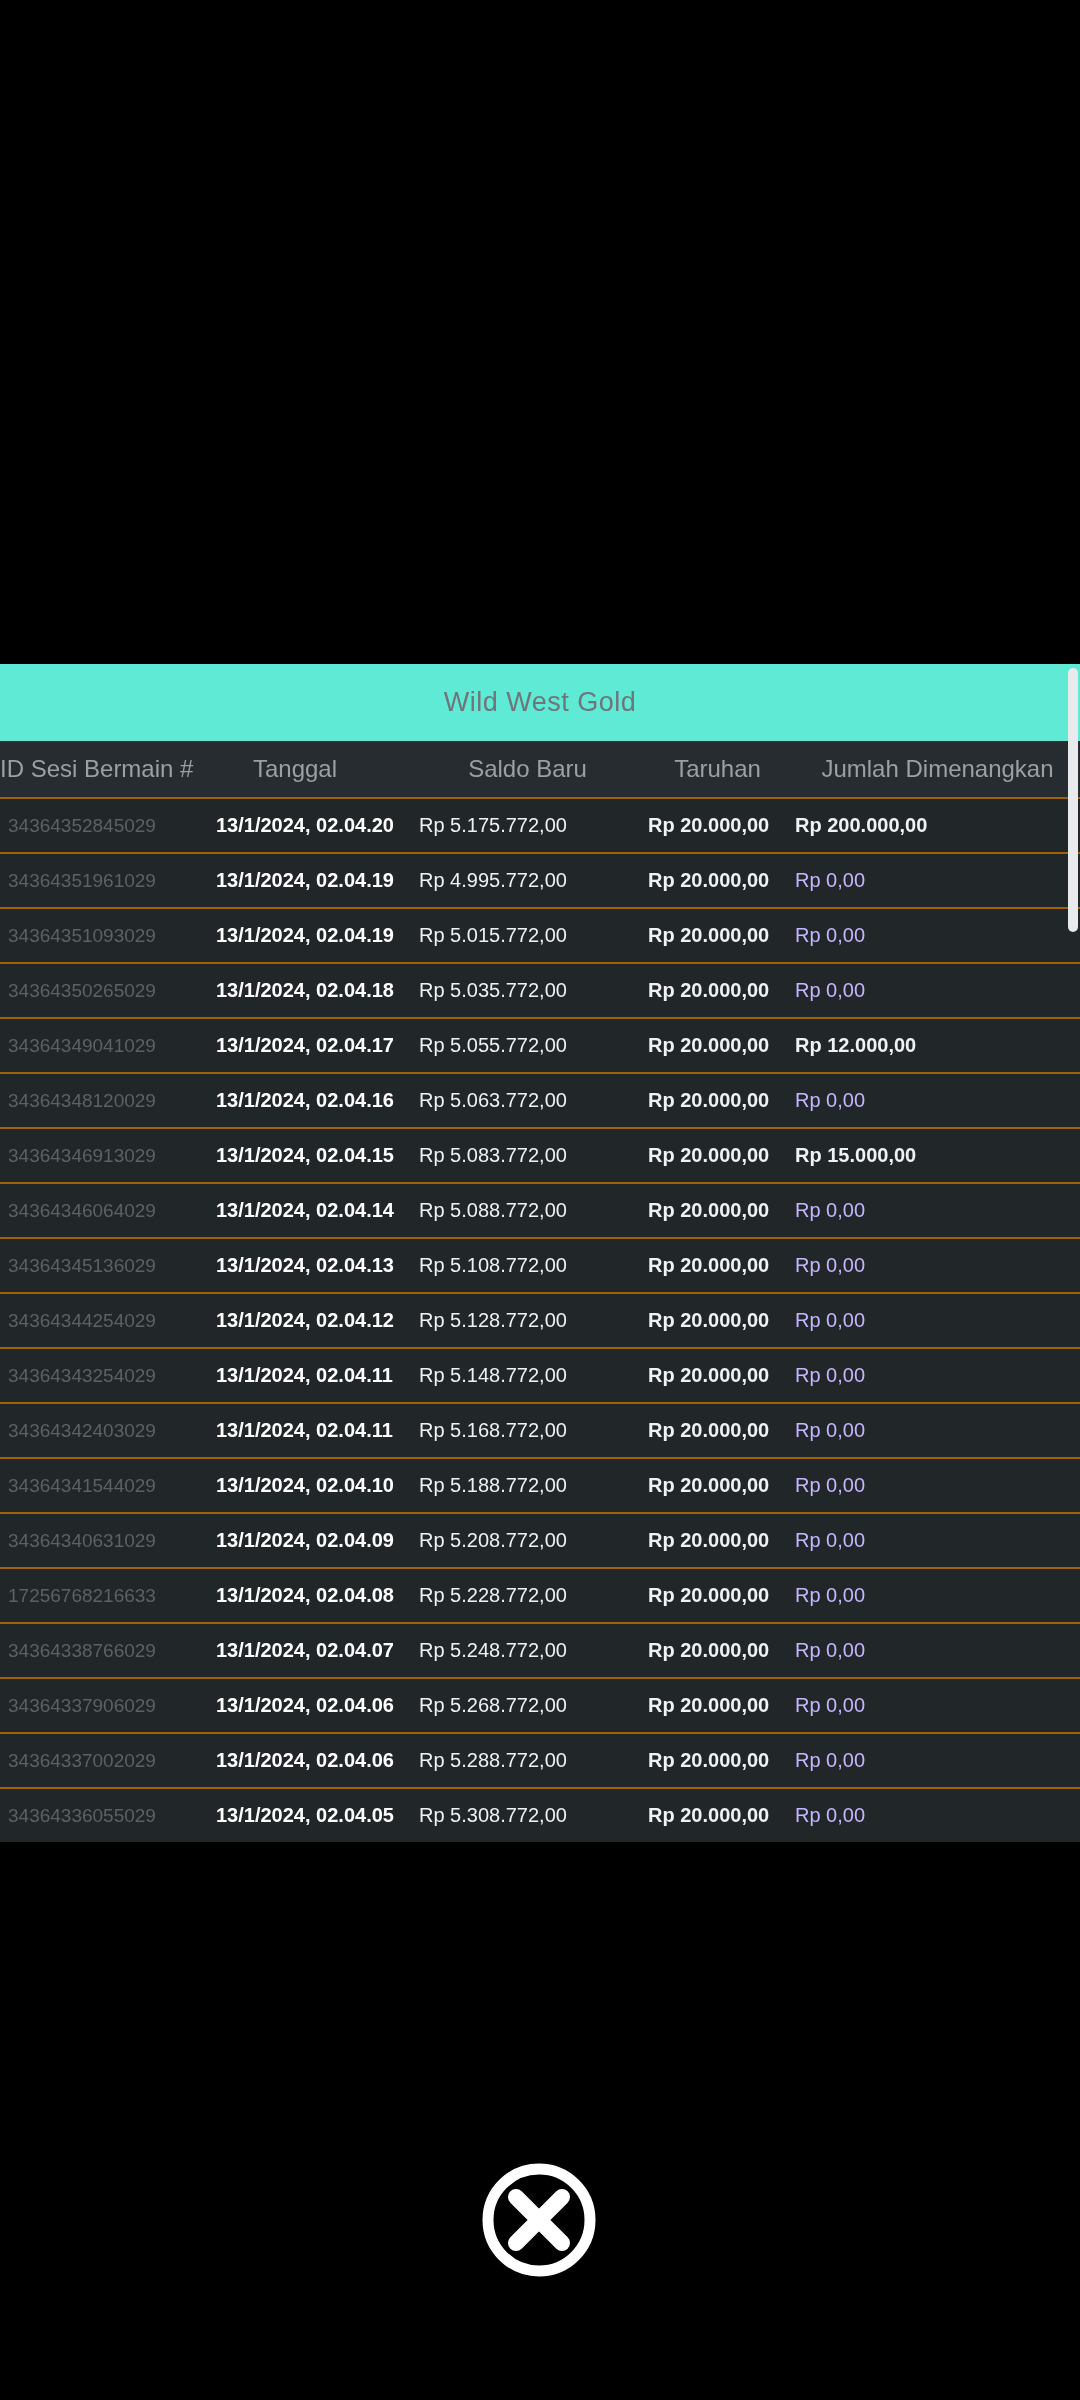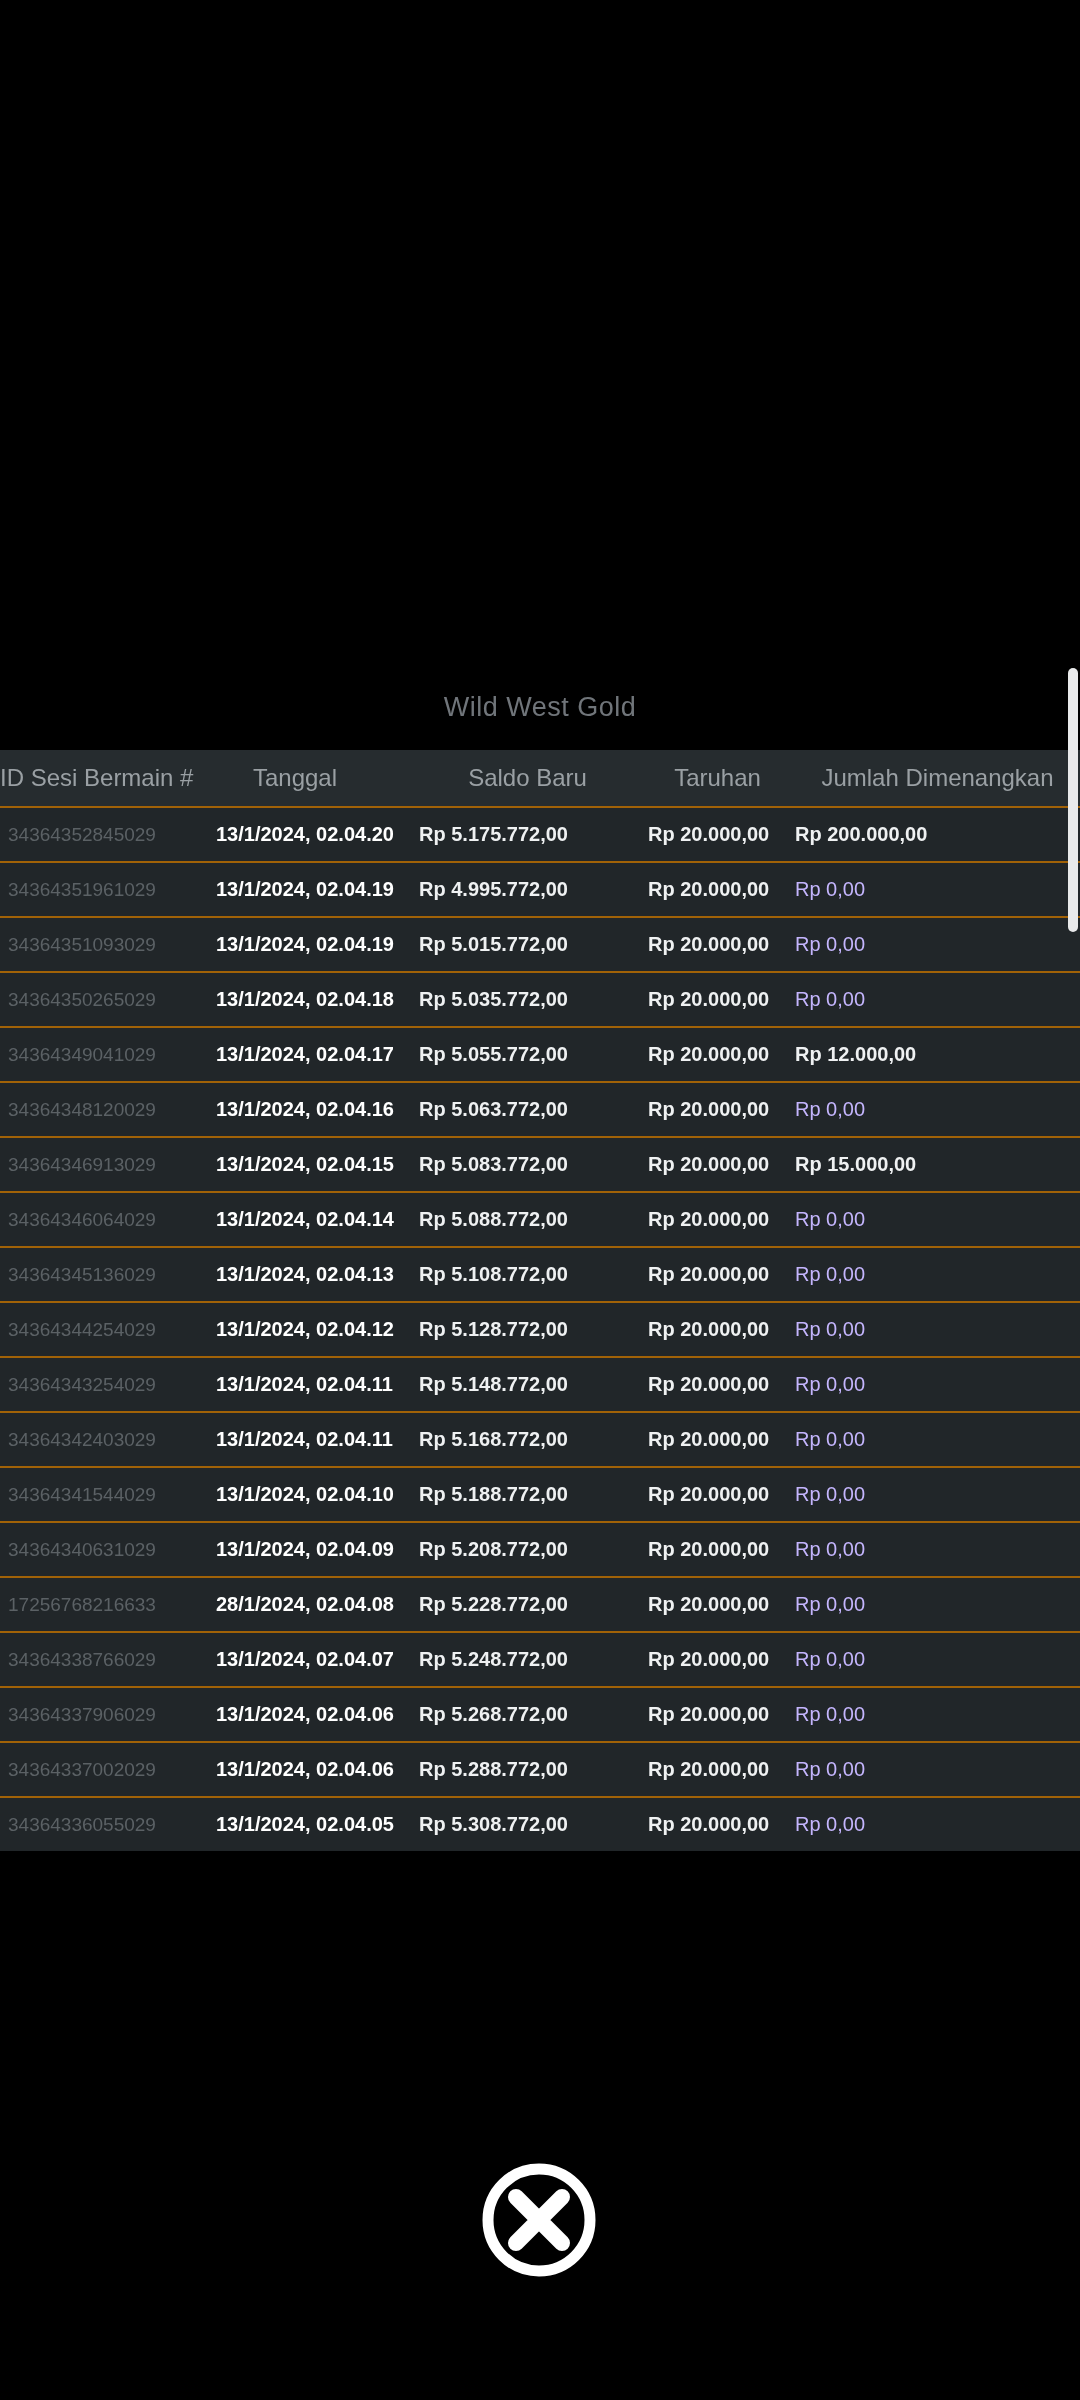--- a/index.html
+++ b/index.html
@@ -17,22 +17,22 @@
   }
   .panel {
     position: absolute;
     left: 0;
     top: 664px;
     width: 1080px;
     height: 1176px;
     background: #212629;
   }
   .title-band {
-    height: 86px;
-    background: #000000;
+    height: 77px;
+    background: #5eead4;
     display: flex;
     align-items: center;
     justify-content: center;
   }
   .title-band .title {
     color: #70757a;
     font-size: 27px;
     font-weight: 500;
     letter-spacing: 0.5px;
   }
@@ -72,21 +72,21 @@
   .cell.date {
     color: #ffffff;
     font-size: 20px;
     font-weight: 700;
     padding-left: 5px;
     margin-left: 36px;
   }
   .cell.balance {
     color: #eff1f2;
     font-size: 20px;
-    font-weight: 700;
+    font-weight: 400;
     padding-left: 4px;
   }
   .cell.bet {
     color: #eff1f2;
     font-size: 20px;
     font-weight: 700;
     padding-left: 8px;
   }
   .cell.win {
     color: #eff1f2;
@@ -250,21 +250,21 @@
   <div class="row grid-row">
     <span class="cell id">34364340631029</span>
     <span class="cell date">13/1/2024, 02.04.09</span>
     <span class="cell balance">Rp 5.208.772,00</span>
     <span class="cell bet">Rp 20.000,00</span>
     <span class="cell win dim">Rp 0,00</span>
   </div>
 
   <div class="row grid-row">
     <span class="cell id">17256768216633</span>
-    <span class="cell date">28/1/2024, 02.04.08</span>
+    <span class="cell date">13/1/2024, 02.04.08</span>
     <span class="cell balance">Rp 5.228.772,00</span>
     <span class="cell bet">Rp 20.000,00</span>
     <span class="cell win dim">Rp 0,00</span>
   </div>
 
   <div class="row grid-row">
     <span class="cell id">34364338766029</span>
     <span class="cell date">13/1/2024, 02.04.07</span>
     <span class="cell balance">Rp 5.248.772,00</span>
     <span class="cell bet">Rp 20.000,00</span>

